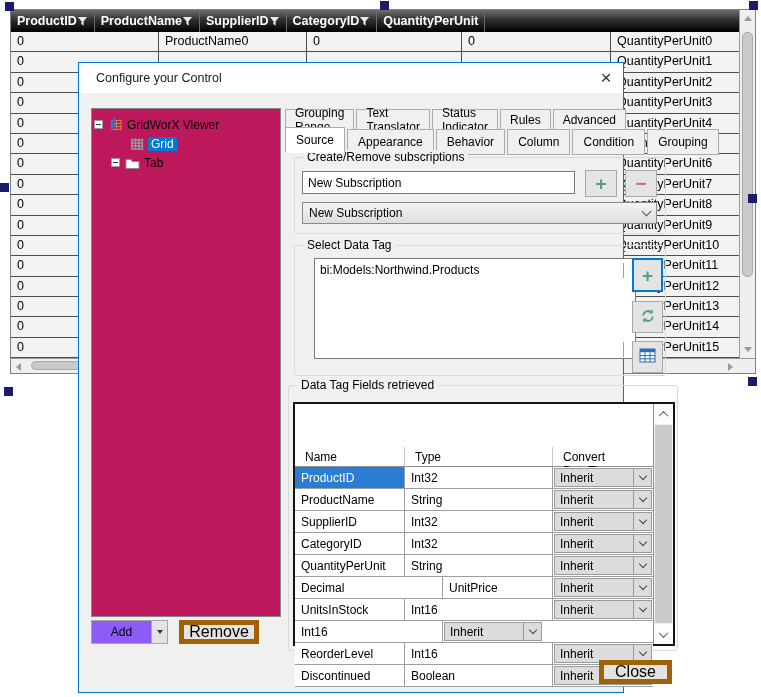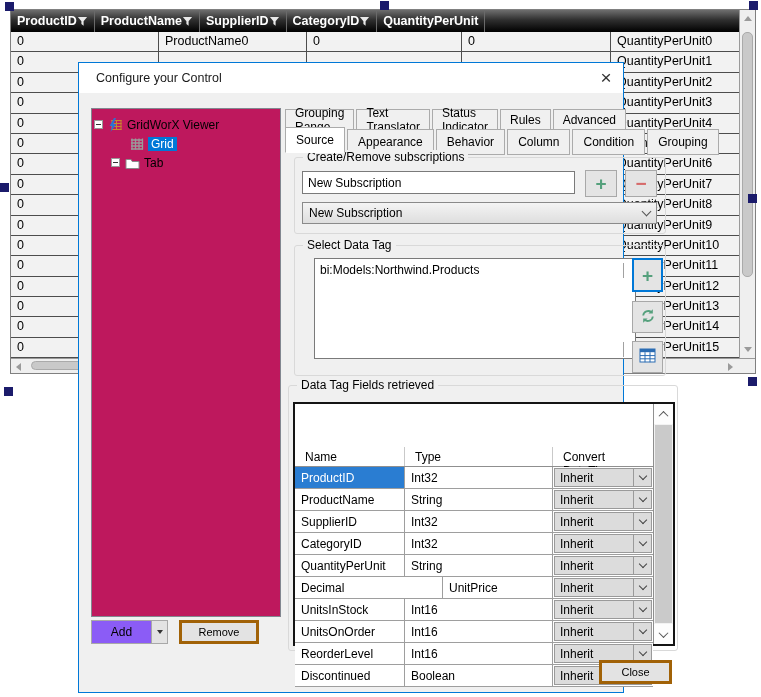--- a/index.html
+++ b/index.html
@@ -60,21 +60,21 @@
   .tree-row { display:flex; align-items:center; height:19px; white-space:nowrap; }
   .expander { width:9px; height:9px; border:1px solid #9a9a9a; background:#fff;
     position:relative; flex:none; margin-right:5px; }
   .expander::after { content:""; position:absolute; left:1px; top:3px; width:5px;
     height:1px; background:#333; }
   .tree-label { margin-left:4px; font-size:12px; }
   .tree-label.sel { background:#0078d7; color:#fff; padding:0 3px; }
   .tico { flex:none; display:flex; }
 
   
-  .btn { background:#e3e3e3; border:3px solid #a16207; font-size:11px; color:#000;
+  .btn { background:#e3e3e3; border:5px solid #a16207; font-size:16px; color:#000;
     display:flex; align-items:center; justify-content:center;
     font-family:"Liberation Sans", sans-serif; }
   .add-btn { position:absolute; left:12px; top:557px; width:77px; height:24px; display:flex; }
   .add-main { flex:1; display:flex; align-items:center; justify-content:center;
     background:#8b5cf6; border:1px solid #a8a8a8; border-right:none; }
   .add-arrow { width:17px; background:#e3e3e3; border:1px solid #a8a8a8;
     display:flex; align-items:center; justify-content:center; }
   .tri-dn { width:0; height:0; border-left:3.5px solid transparent;
     border-right:3.5px solid transparent; border-top:4px solid #333; }
   .remove-btn { position:absolute; left:100px; top:557px; width:80px; height:24px; }
@@ -571,21 +571,20 @@
                   <div class="dd">
                     <span class="dd-val">Inherit</span>
                     <span class="dd-btn">
                       <span class="dd-chev"></span>
                     </span>
                   </div>
                 </div>
               </div>
 
               <div class="frow">
-                <div class="fcell fn">UnitsOnOrder</div>
                 <div class="fcell ft">Int16</div>
                 <div class="fcell fconv">
                   <div class="dd">
                     <span class="dd-val">Inherit</span>
                     <span class="dd-btn">
                       <span class="dd-chev"></span>
                     </span>
                   </div>
                 </div>
               </div>

